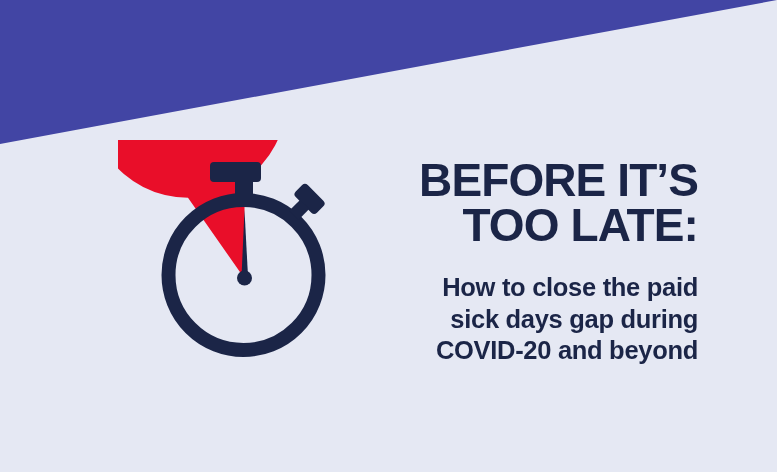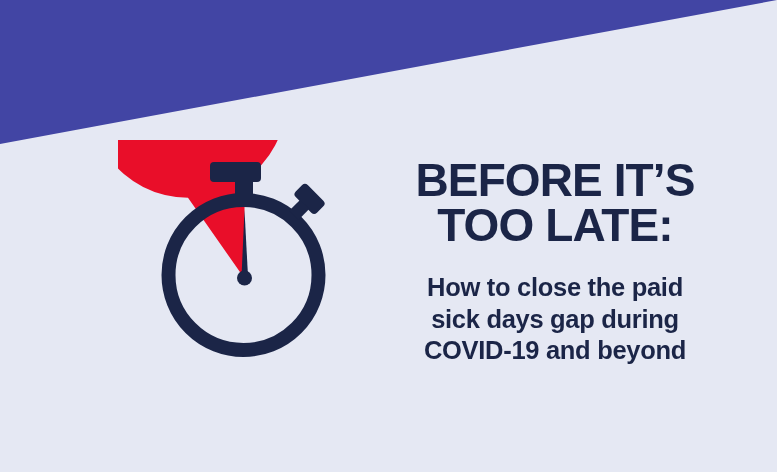--- a/index.html
+++ b/index.html
@@ -41,24 +41,24 @@
     height: 250px;
   }
   .stopwatch svg {
     display: block;
     width: 250px;
     height: 250px;
   }
   
   .textblock {
     position: absolute;
-    left: 392px;
+    left: 372px;
     top: 158px;
     width: 326px;
-    text-align: center;
+    text-align: right;
   }
   .headline {
     margin: 0;
     color: #1b2547;
     font-family: "Liberation Sans", sans-serif;
     font-weight: bold;
     font-size: 46px;
     line-height: 0.98;
     letter-spacing: -0.9px;
     text-transform: uppercase;
@@ -102,16 +102,16 @@
 
       <circle cx="126.5" cy="138" r="7.5" fill="#1b2547"></circle>
     </svg>
   </div>
 
   <div class="textblock">
     <h1 class="headline">BEFORE IT’S
 TOO LATE:</h1>
     <p class="subhead">How to close the paid
 sick days gap during
-COVID-19 and beyond</p>
+COVID-20 and beyond</p>
   </div>
 
 </div>
 
 </body></html>

